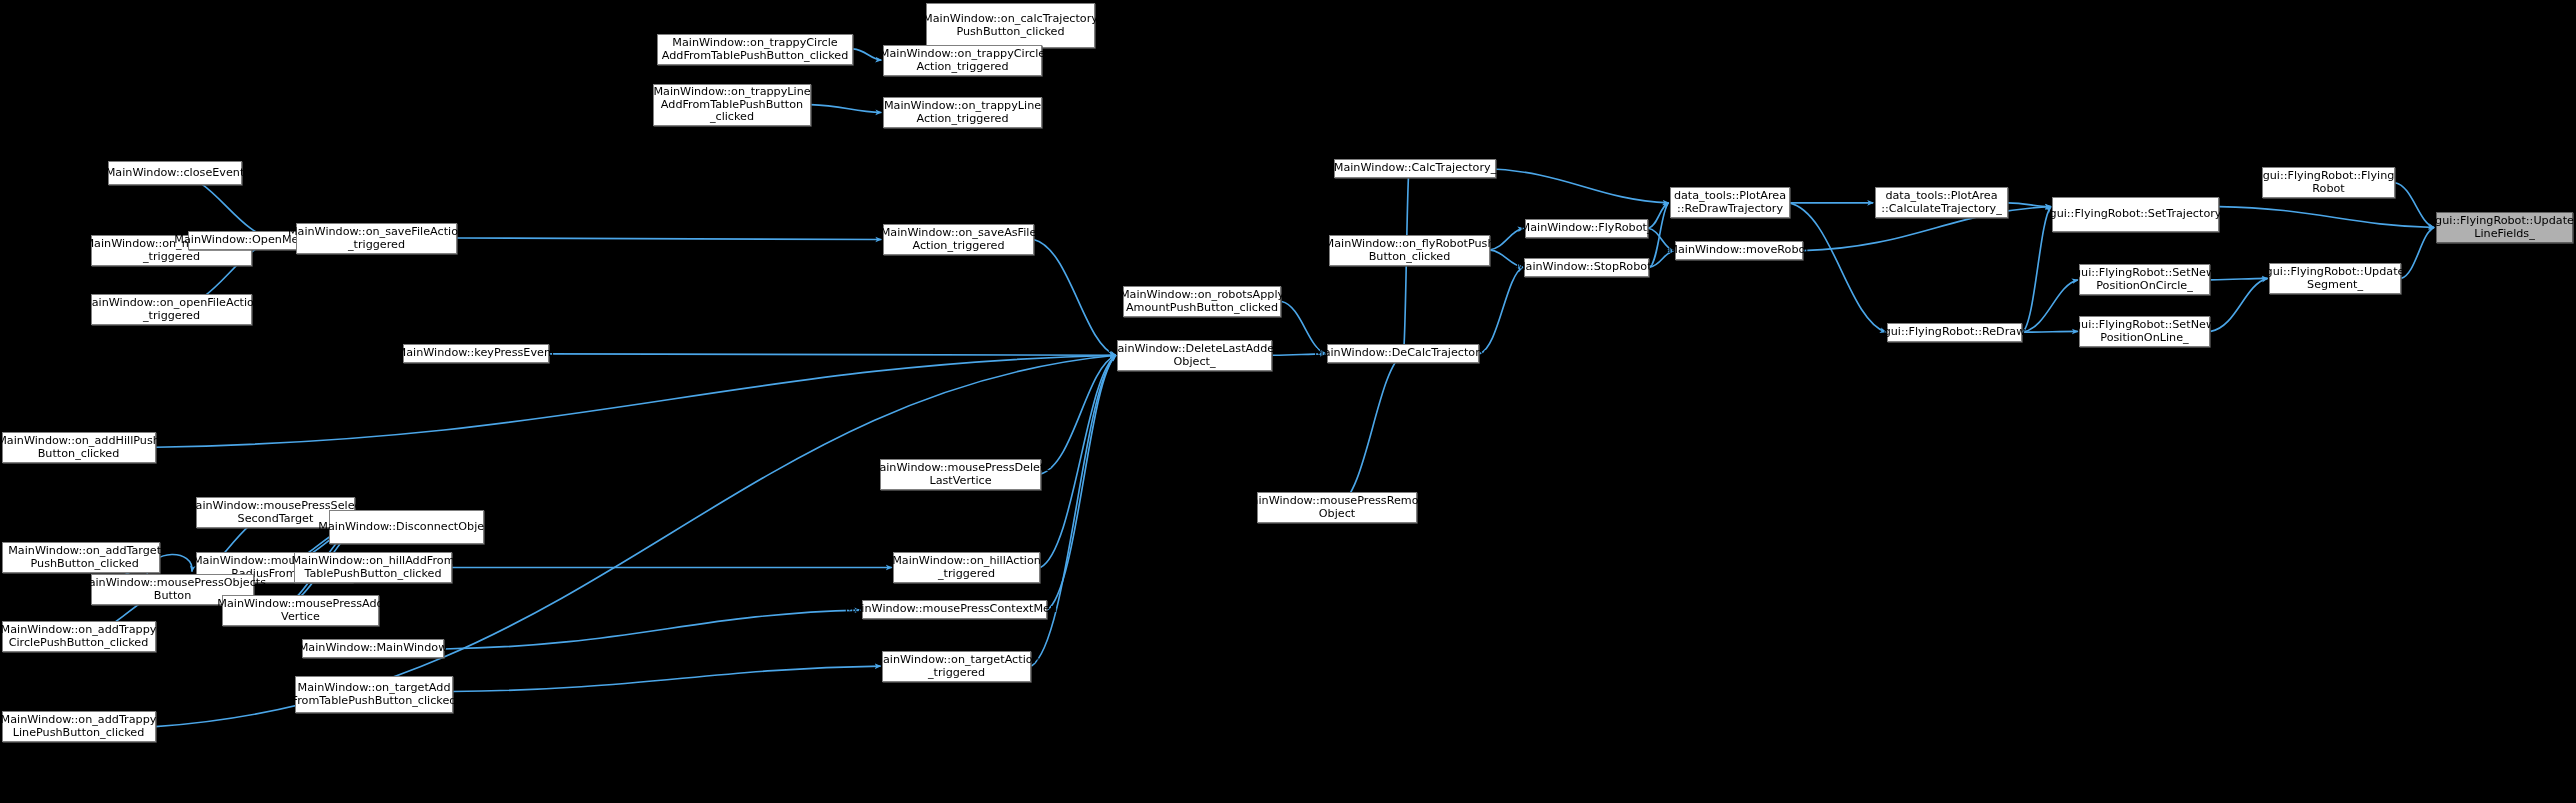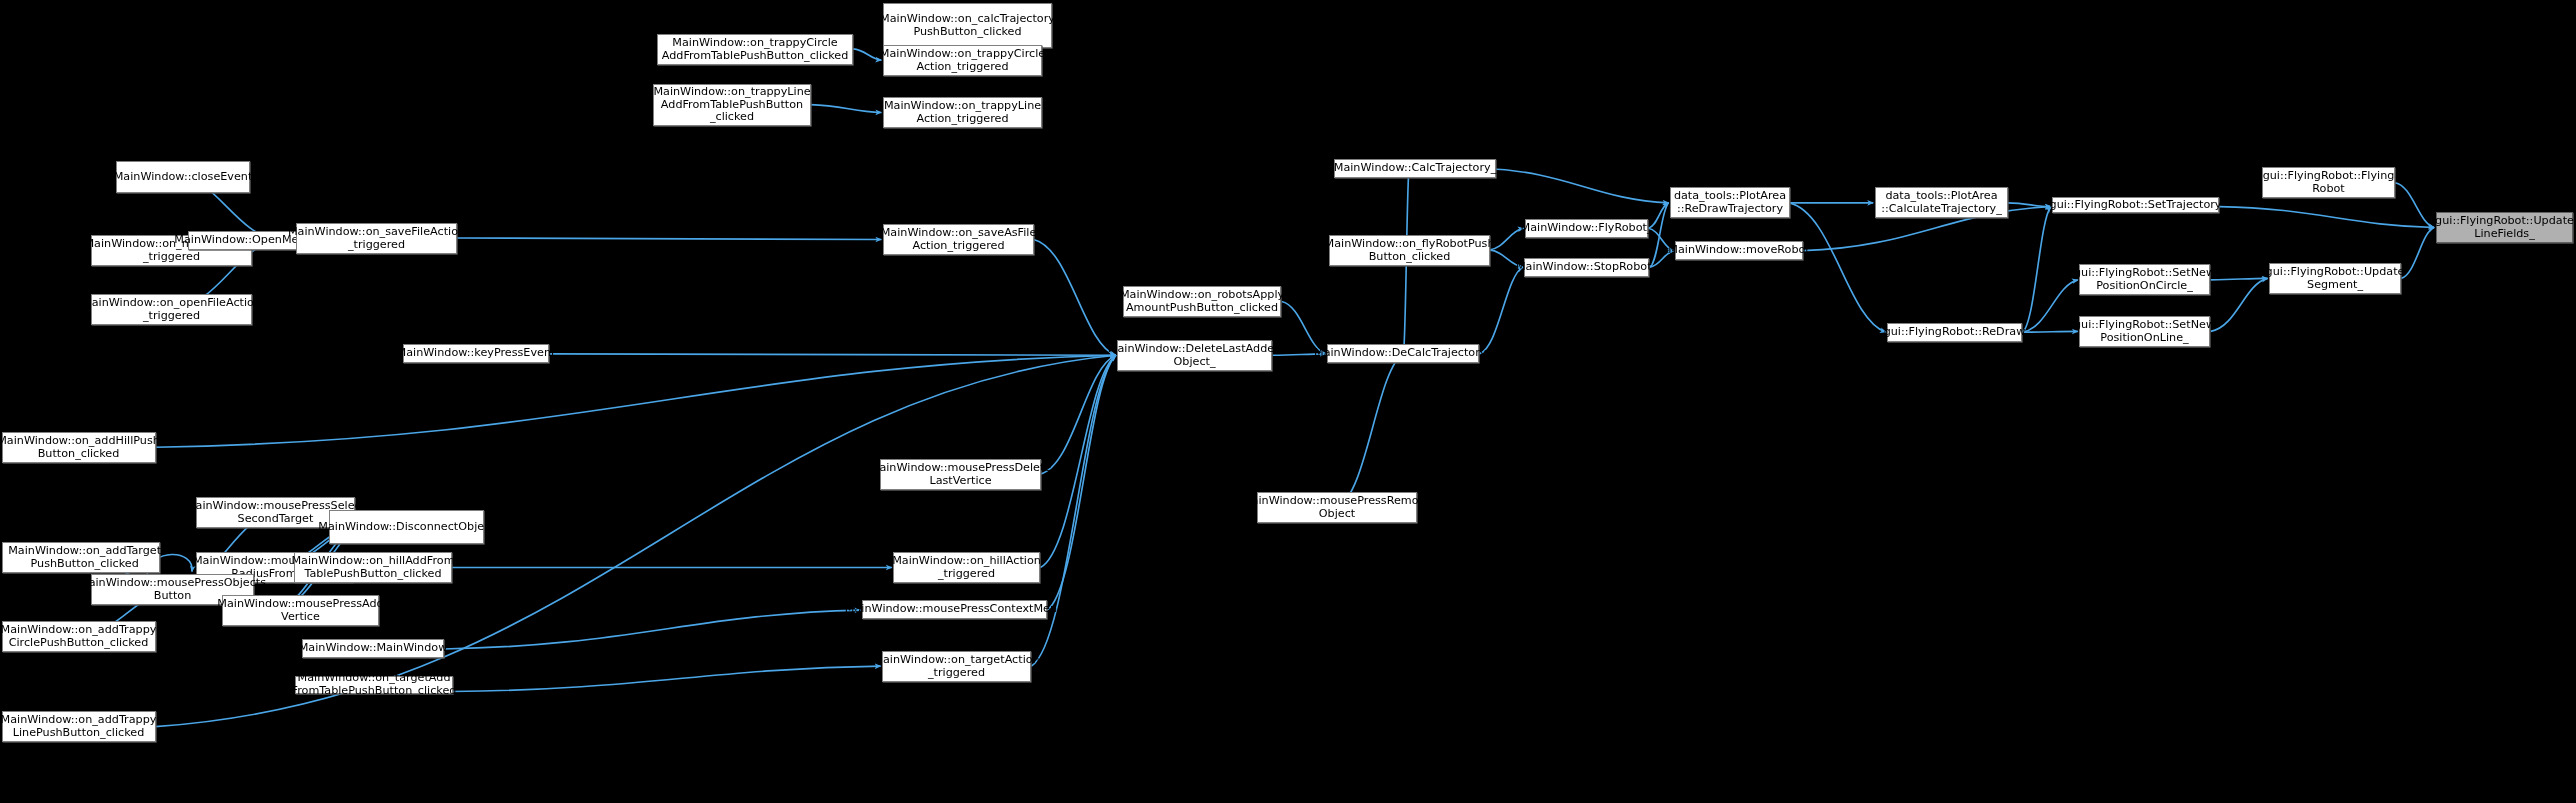--- a/index.html
+++ b/index.html
@@ -73,42 +73,42 @@
         <path d="M208,972.5 C786.7,932.74 979.6,525.2 1494,475.5"></path>
         <path d="M1393,634.5 C1438.45,621.78 1453.6,491.4 1494,475.5"></path>
         <path d="M1393,759.5 C1438.45,736.78 1453.6,503.9 1494,475.5"></path>
         <path d="M1402,816.5 C1443.4,789.22 1457.2,509.6 1494,475.5"></path>
         <path d="M1381,891.5 C1431.85,858.22 1448.8,517.1 1494,475.5"></path>
         <path d="M1384,320.5 C1433.5,332.9 1450,460 1494,475.5"></path>
         <path d="M1790,679.5 C1830.05,663.02 1843.4,494.1 1879,473.5"></path>
       </g>
   </svg>
   <div id="node-layer">
-      <div class="node" style="left: 883px; top: 3px; width: 169px; height: 45px;">MainWindow::on_calcTrajectory
+      <div class="node" style="left: 926px; top: 3px; width: 169px; height: 45px;">MainWindow::on_calcTrajectory
 PushButton_clicked</div>
       <div class="node" style="left: 657px; top: 34px; width: 196px; height: 31px;">MainWindow::on_trappyCircle
 AddFromTablePushButton_clicked</div>
       <div class="node" style="left: 883px; top: 45px; width: 159px; height: 31px;">MainWindow::on_trappyCircle
 Action_triggered</div>
       <div class="node" style="left: 653px; top: 84px; width: 158px; height: 42px;">MainWindow::on_trappyLine
 AddFromTablePushButton
 _clicked</div>
       <div class="node" style="left: 883px; top: 97px; width: 159px; height: 31px;">MainWindow::on_trappyLine
 Action_triggered</div>
       <div class="node" style="left: 1334px; top: 159px; width: 162px; height: 18.7px;">MainWindow::CalcTrajectory_</div>
       <div class="node" style="left: 1670px; top: 187px; width: 120px; height: 31px;">data_tools::PlotArea
 ::ReDrawTrajectory</div>
       <div class="node" style="left: 1875px; top: 187px; width: 133px; height: 31px;">data_tools::PlotArea
 ::CalculateTrajectory_</div>
-      <div class="node" style="left: 2052px; top: 197px; width: 167px; height: 16px; text-align: right;">gui::FlyingRobot::SetTrajectory</div>
+      <div class="node" style="left: 2052px; top: 197px; width: 167px; height: 35px; text-align: right;">gui::FlyingRobot::SetTrajectory</div>
       <div class="node" style="left: 2262px; top: 167px; width: 133px; height: 31px;">gui::FlyingRobot::Flying
 Robot</div>
       <div class="node root" style="left: 2436px; top: 212px; width: 137px; height: 31px;">gui::FlyingRobot::Update
 LineFields_</div>
-      <div class="node" style="left: 116px; top: 161px; width: 134px; height: 32px;">MainWindow::closeEvent</div>
+      <div class="node" style="left: 108px; top: 161px; width: 134px; height: 24px;">MainWindow::closeEvent</div>
       <div class="node" style="left: 1329px; top: 235px; width: 161px; height: 31px;">MainWindow::on_flyRobotPush
 Button_clicked</div>
       <div class="node" style="left: 1525px; top: 219px; width: 123px; height: 18.7px;">MainWindow::FlyRobot_</div>
       <div class="node" style="left: 1675px; top: 241px; width: 128px; height: 18.7px;">MainWindow::moveRobot</div>
       <div class="node" style="left: 91px; top: 235px; width: 161px; height: 31px;">MainWindow::on_newFileAction
 _triggered</div>
       <div class="node" style="left: 188px; top: 231px; width: 179px; height: 18.7px;">MainWindow::OpenMessageWindow_</div>
       <div class="node" style="left: 296px; top: 223px; width: 161px; height: 31px;">MainWindow::on_saveFileAction
 _triggered</div>
       <div class="node" style="left: 883px; top: 224px; width: 151px; height: 31px;">MainWindow::on_saveAsFile
@@ -149,19 +149,19 @@
       <div class="node" style="left: 91px; top: 574px; width: 163px; height: 31px;">MainWindow::mousePressObjects
 Button</div>
       <div class="node" style="left: 196px; top: 595px; width: 157px; height: 31px; margin-left: 26px;">MainWindow::mousePressAdd
 Vertice</div>
       <div class="node" style="left: 1.5px; top: 621px; width: 154px; height: 31px;">MainWindow::on_addTrappy
 CirclePushButton_clicked</div>
       <div class="node" style="left: 862px; top: 600px; width: 185px; height: 18.7px;">MainWindow::mousePressContextMenu</div>
       <div class="node" style="left: 302px; top: 639px; width: 142px; height: 18.7px;">MainWindow::MainWindow</div>
       <div class="node" style="left: 882px; top: 651px; width: 149px; height: 31px;">MainWindow::on_targetAction
 _triggered</div>
-      <div class="node" style="left: 295px; top: 676px; width: 158px; height: 18px; text-align: center;">MainWindow::on_targetAdd
+      <div class="node" style="left: 295px; top: 676px; width: 158px; height: 37px; text-align: center;">MainWindow::on_targetAdd
 FromTablePushButton_clicked</div>
       <div class="node" style="left: 1.5px; top: 711px; width: 154px; height: 31px;">MainWindow::on_addTrappy
 LinePushButton_clicked</div>
     </div>
 </div>
 
 
 </body></html>

